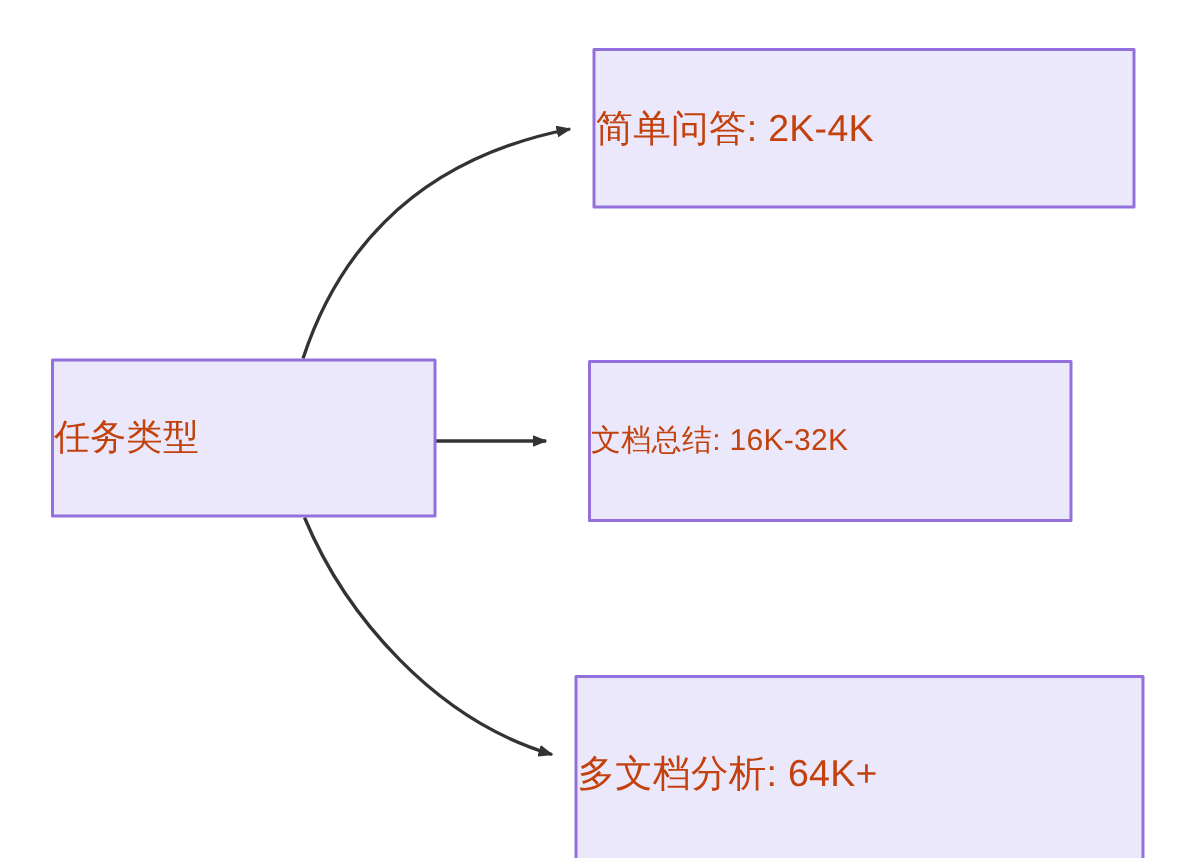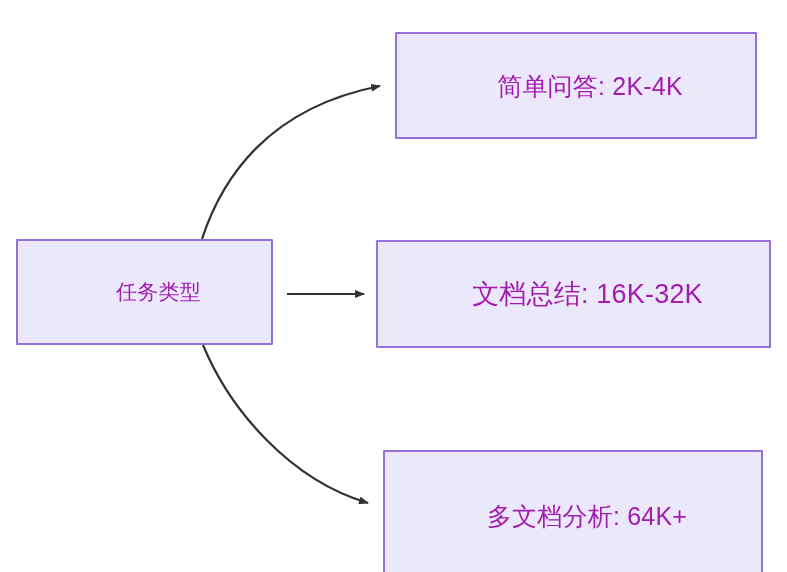--- a/index.html
+++ b/index.html
@@ -26,54 +26,52 @@
     pointer-events: none;
   }
   .node {
     position: absolute;
     box-sizing: border-box;
     background: #ebe8fb;
     border: 2px solid #9370db;
     border-radius: 1px;
     display: flex;
     align-items: center;
-    justify-content: center;
-    color: #a21caf;
+    color: #c2410c;
     letter-spacing: 0.2px;
     white-space: nowrap;
-    padding-left: 28px;
   }
   .node-label {
     display: block;
     line-height: 1.2;
   }
 
   
   #node-root {
-    left: 16px;
+    left: 34px;
     top: 239px;
     width: 257px;
     height: 106px;
-    font-size: 21px;
+    font-size: 24px;
   }
   
   #node-task-1 {
     left: 395px;
     top: 32px;
     width: 362px;
     height: 107px;
     font-size: 25px;
   }
   
   #node-task-2 {
-    left: 376px;
+    left: 392px;
     top: 240px;
-    width: 395px;
+    width: 323px;
     height: 108px;
-    font-size: 27px;
+    font-size: 20px;
   }
   
   #node-task-3 {
     left: 383px;
     top: 450px;
     width: 380px;
     height: 132px;
     font-size: 25px;
   }
 </style>

